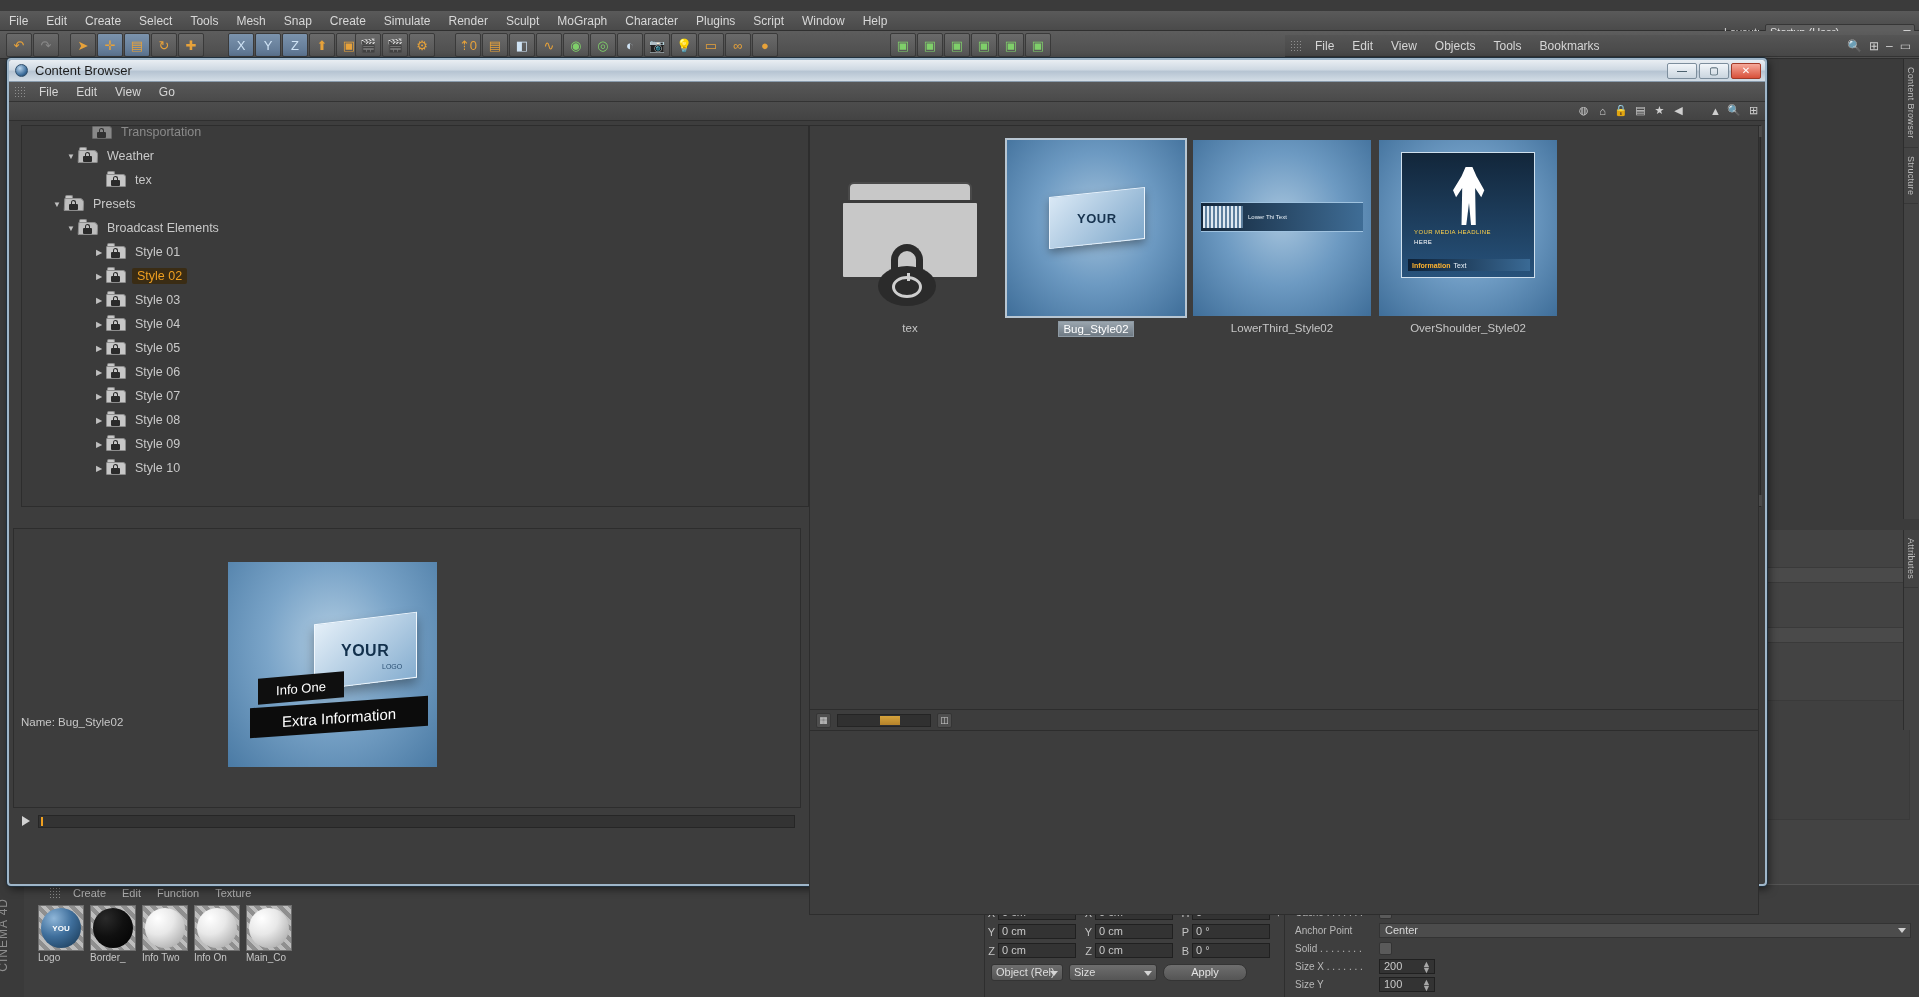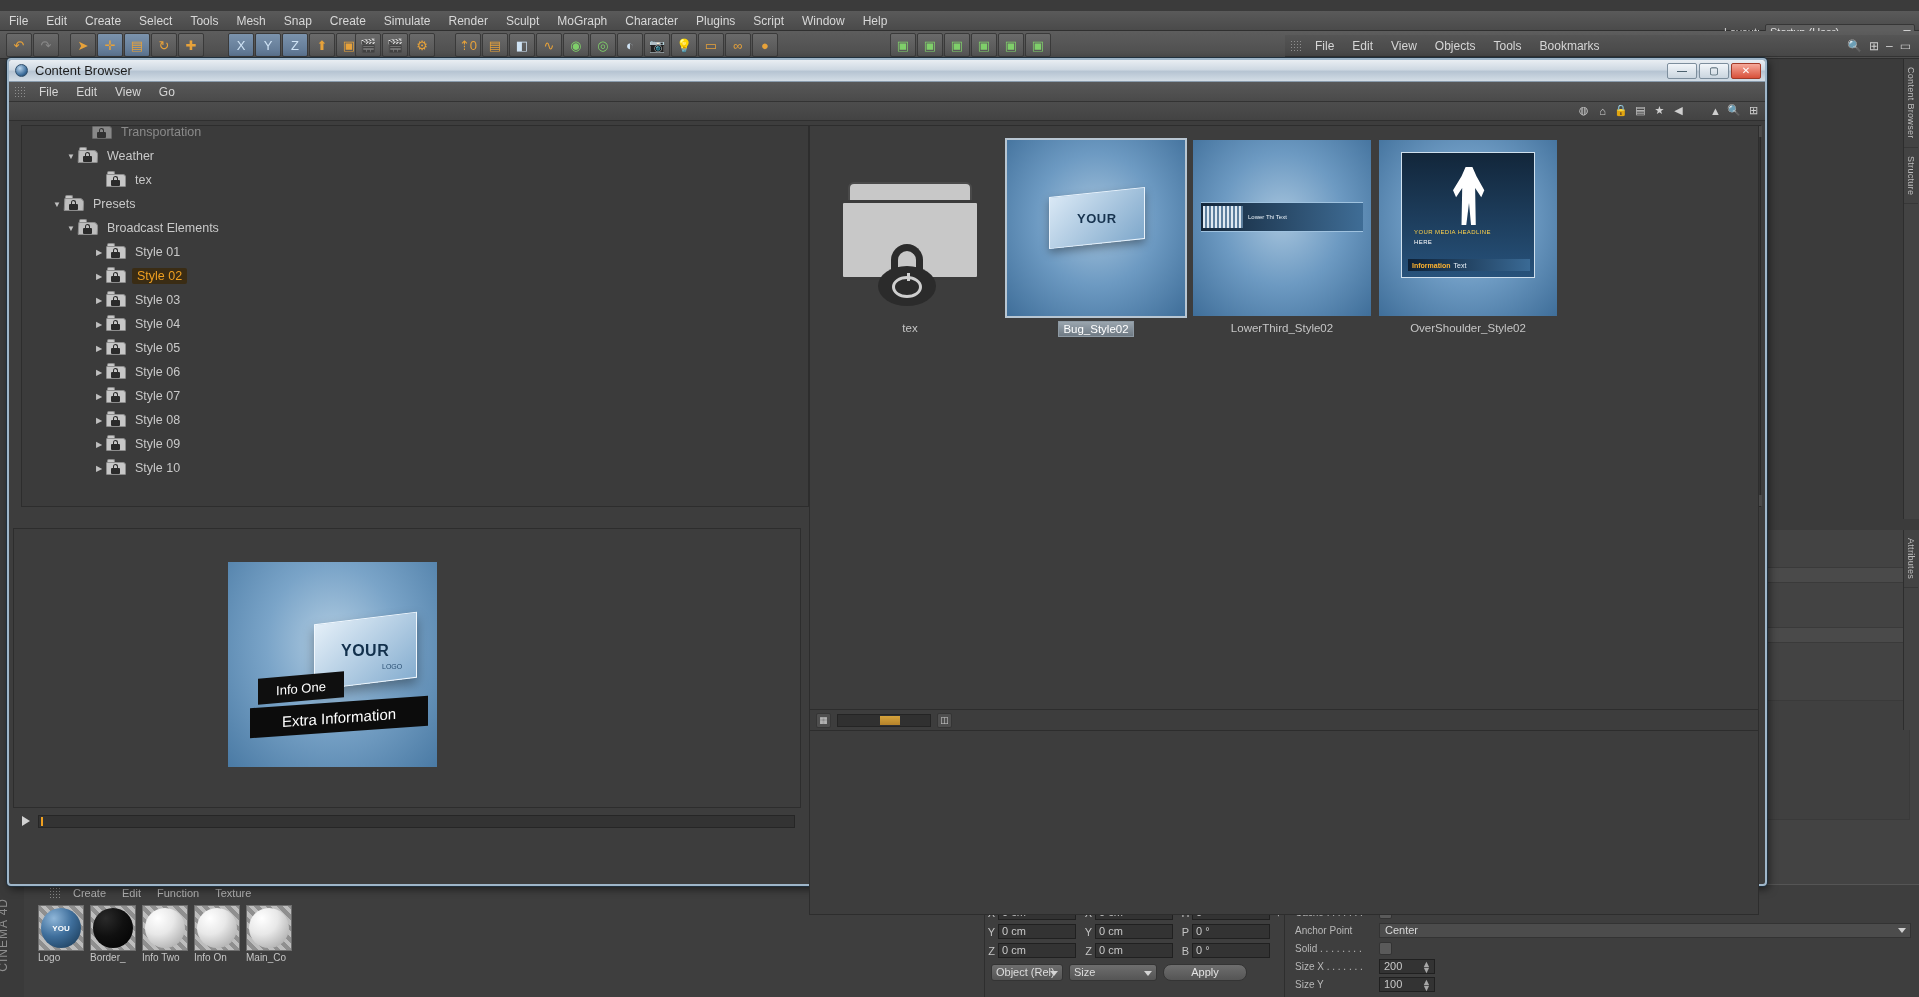--- a/index.html
+++ b/index.html
@@ -1057,20 +1057,23 @@
         </div>
       </div>
 
       <div class="prev-slider">
         <div class="play-tri"></div>
         <div class="slider-track">
           <div class="slider-mark"></div>
         </div>
       </div>
 
+      <div class="cb-status">
+        <span>Name: Bug_Style02</span>
+      </div>
 
       <div class="thumbs-bottombar">
         <div class="tb-sm">▦</div>
         <div class="zoom-track">
           <div class="zoom-thumb"></div>
         </div>
         <div class="tb-sm">◫</div>
       </div>
 
     </div>

